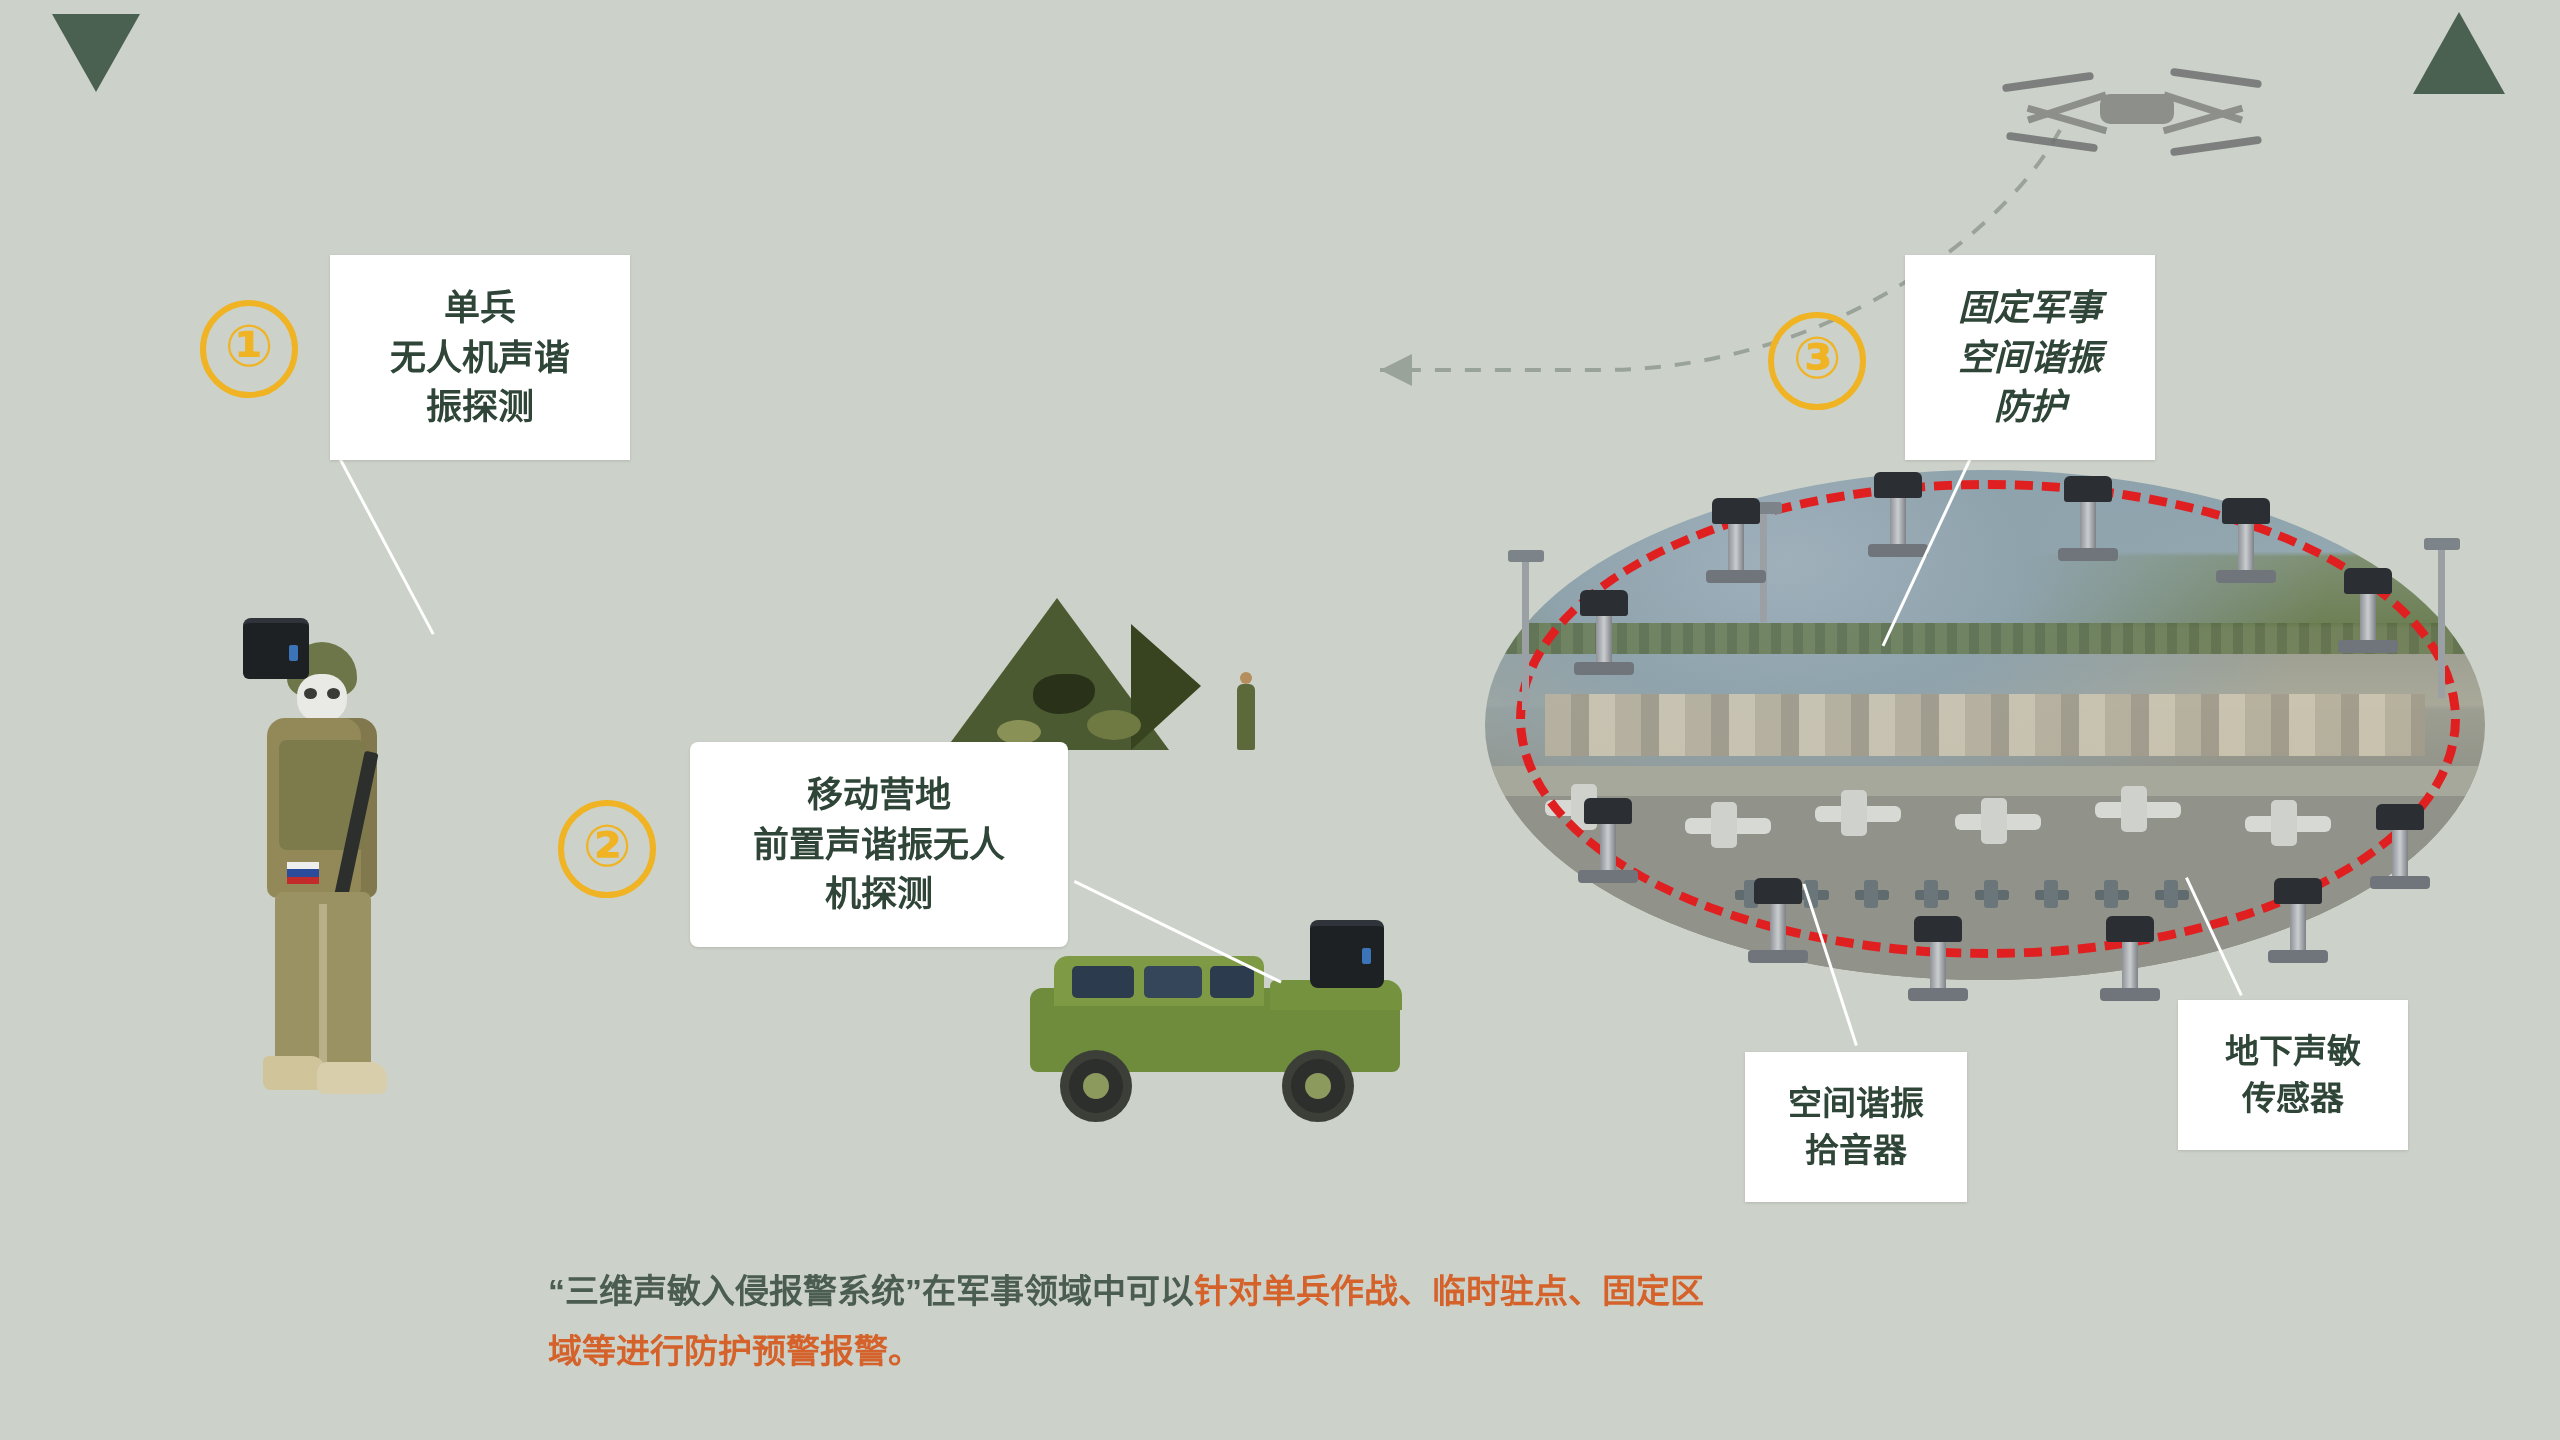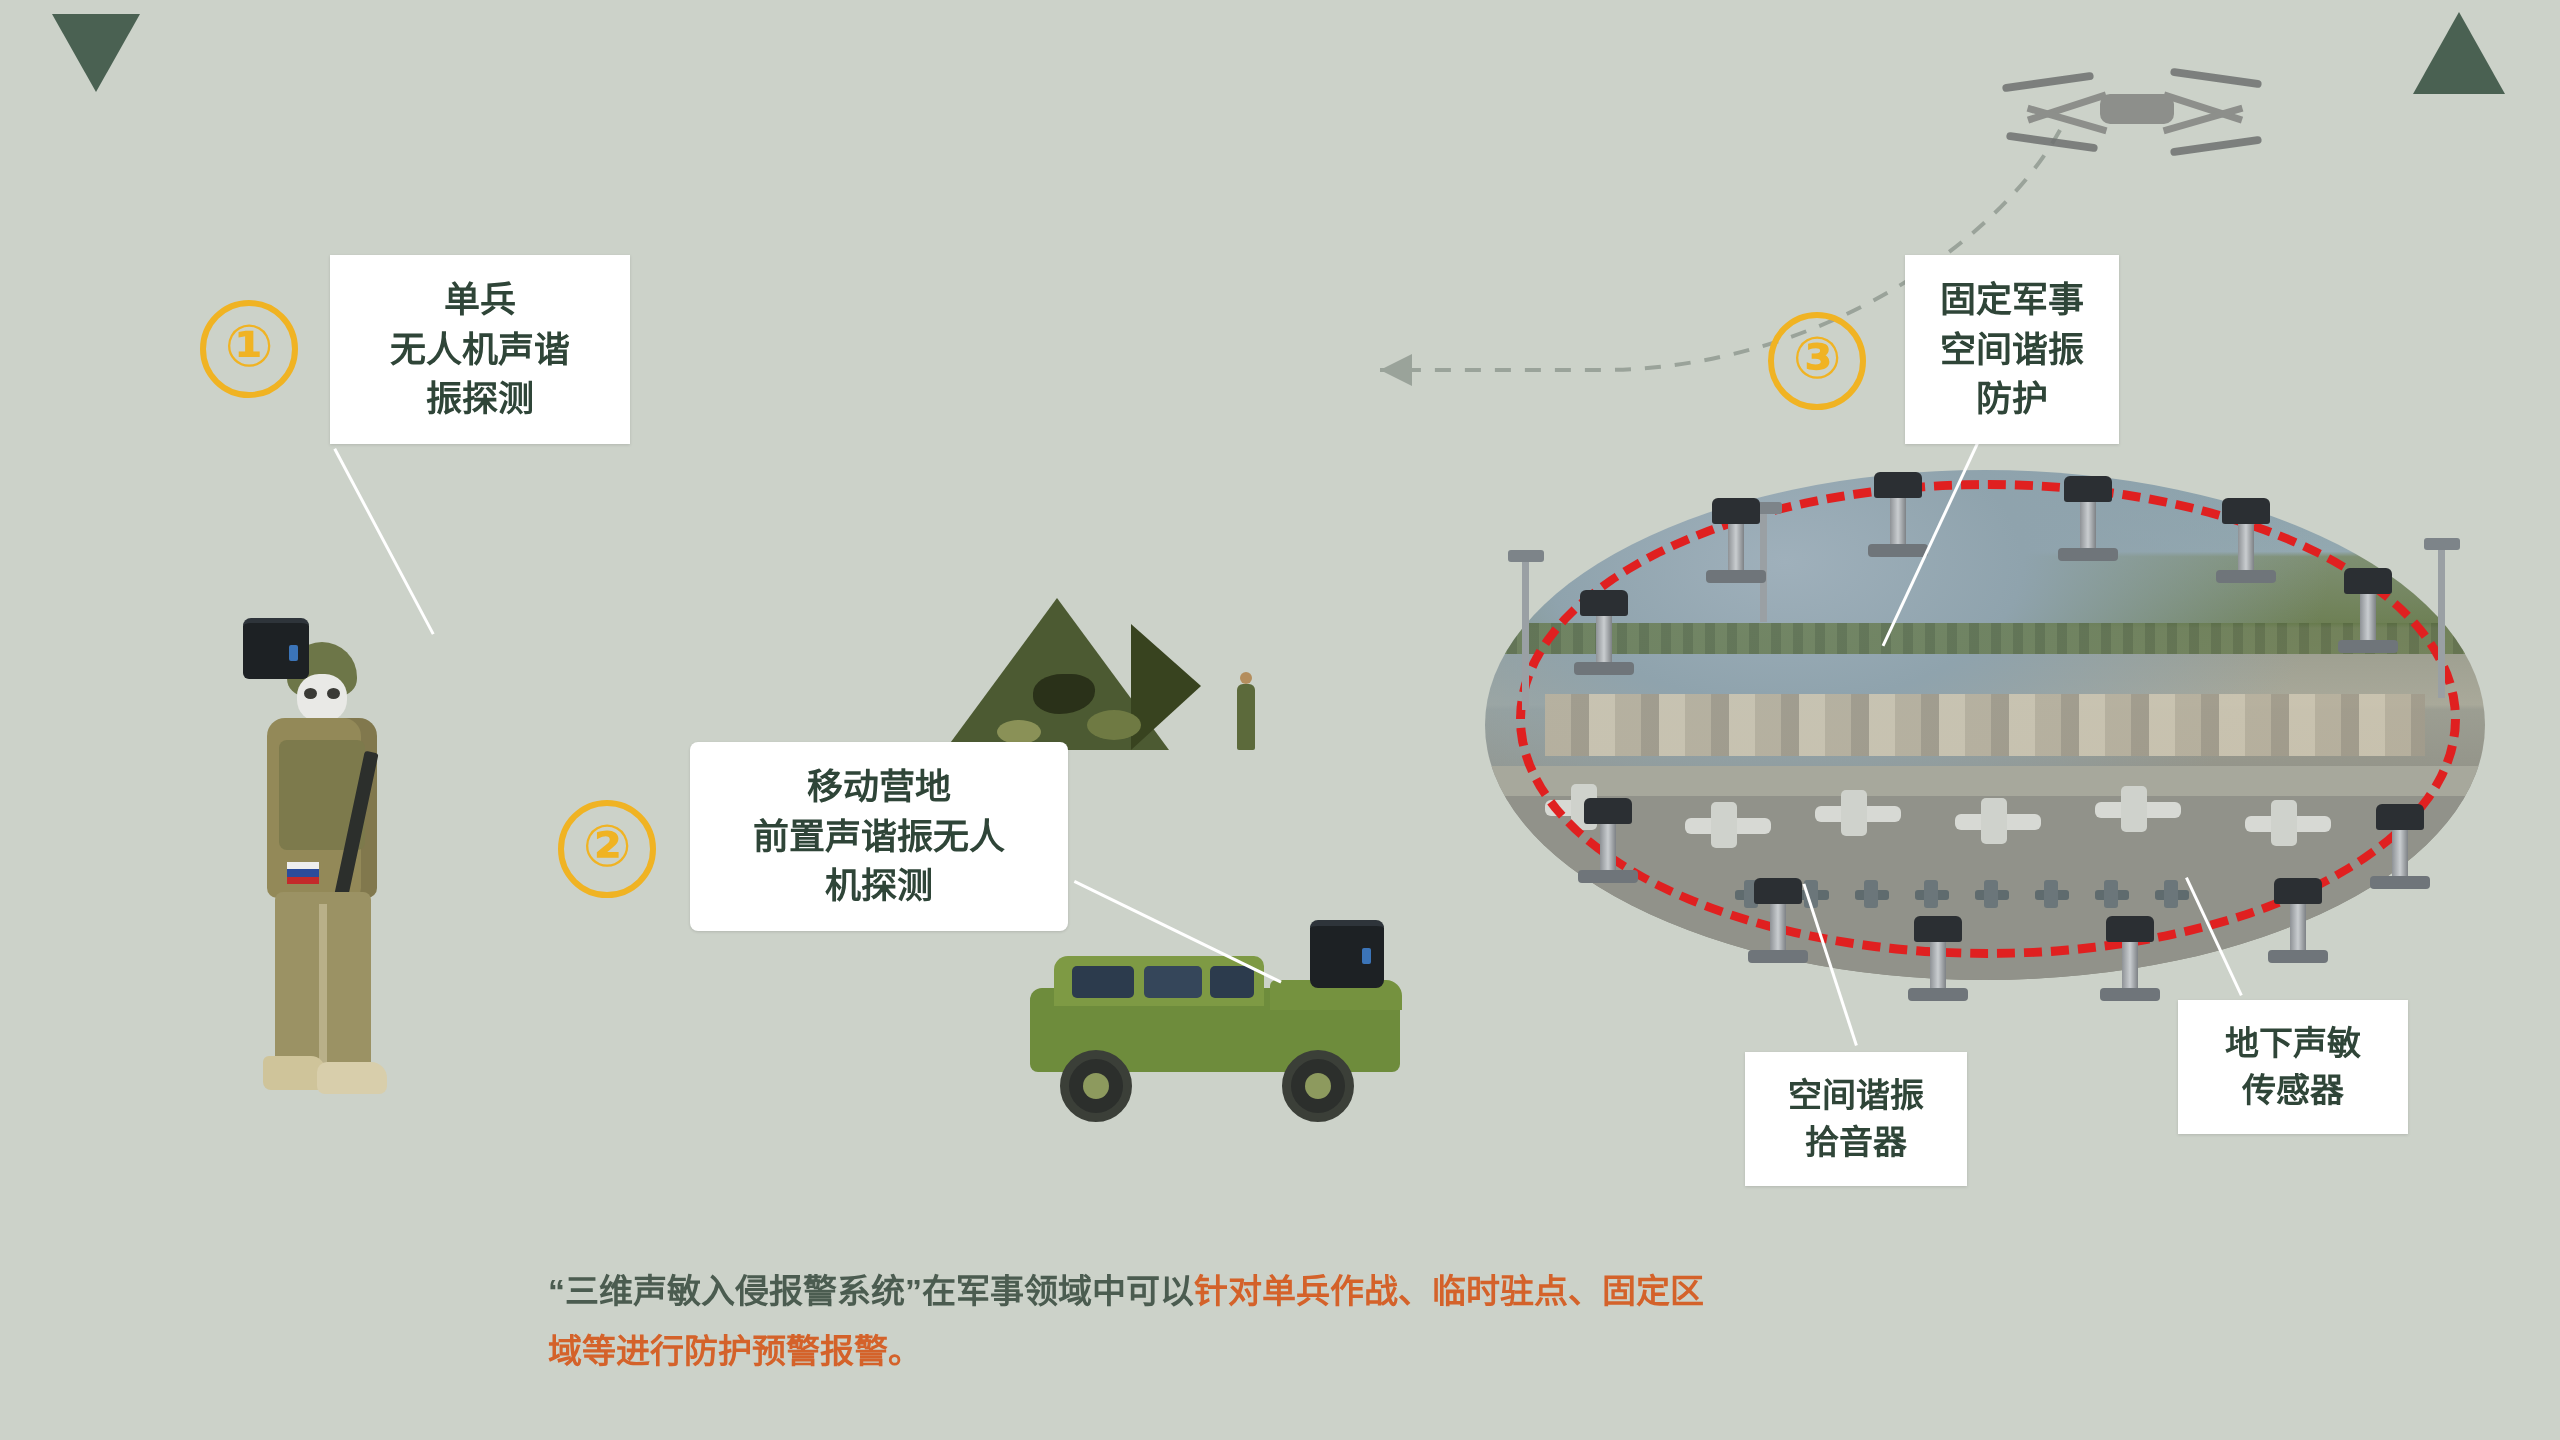--- a/index.html
+++ b/index.html
@@ -52,28 +52,28 @@
   }
 
   
   .label-box {
     position: absolute;
     background: #ffffff;
     color: #2f4538;
     font-weight: bold;
     text-align: center;
     line-height: 1.38;
-    padding: 20px 18px;
+    padding: 28px 18px;
     box-sizing: border-box;
     box-shadow: 0 1px 3px rgba(0,0,0,0.13);
   }
 
   #label-1 { left: 330px;  top: 255px;  width: 300px; font-size: 36px; }
   #label-2 { left: 690px;  top: 742px;  width: 378px; font-size: 36px; border-radius: 8px; }
-  #label-3 { left: 1905px; top: 255px;  width: 214px; font-size: 36px; }
+  #label-3 { left: 1905px; top: 255px;  width: 250px; font-size: 36px; font-style: italic; }
   #label-mic     { left: 1745px; top: 1052px; width: 222px; font-size: 34px; }
   #label-ground  { left: 2178px; top: 1000px; width: 230px; font-size: 34px; }
 
   
   .circ-num {
     position: absolute;
     width: 86px;
     height: 86px;
     border: 6px solid #f0b323;
     border-radius: 50%;

